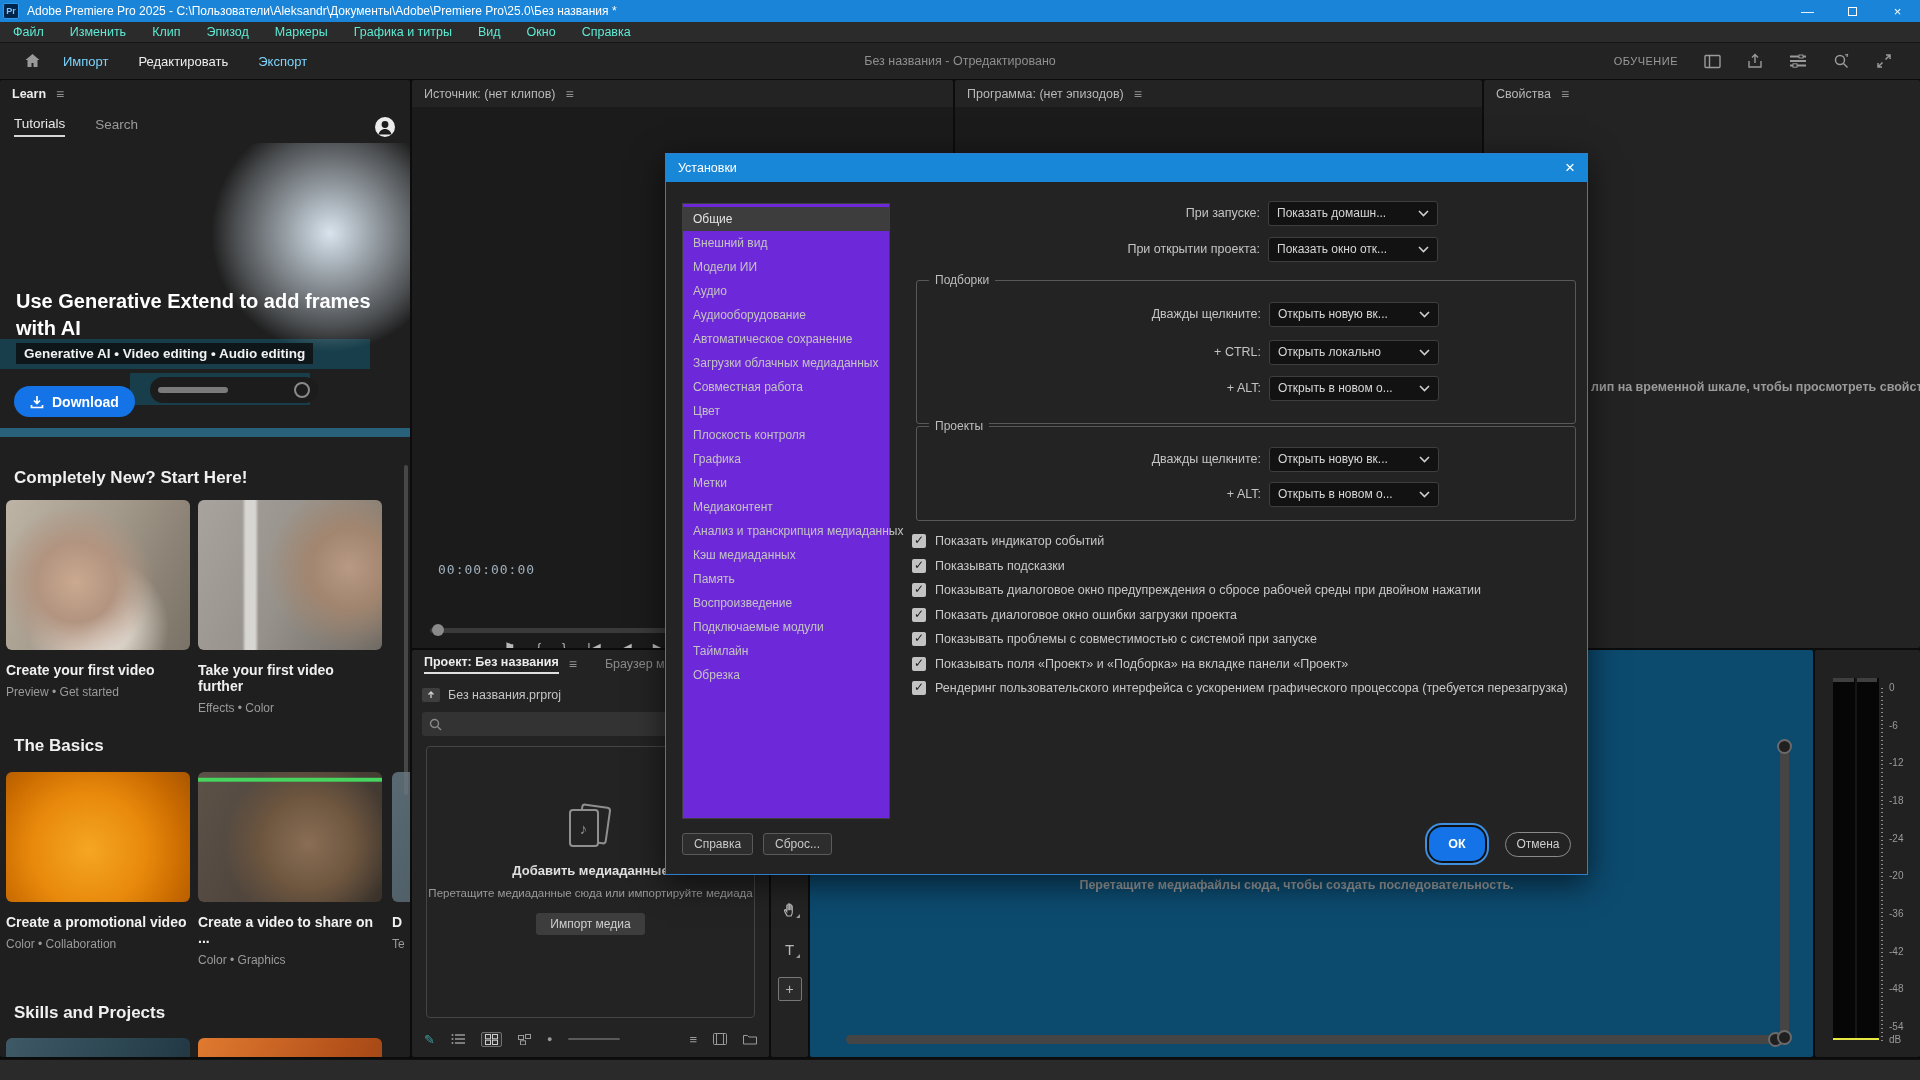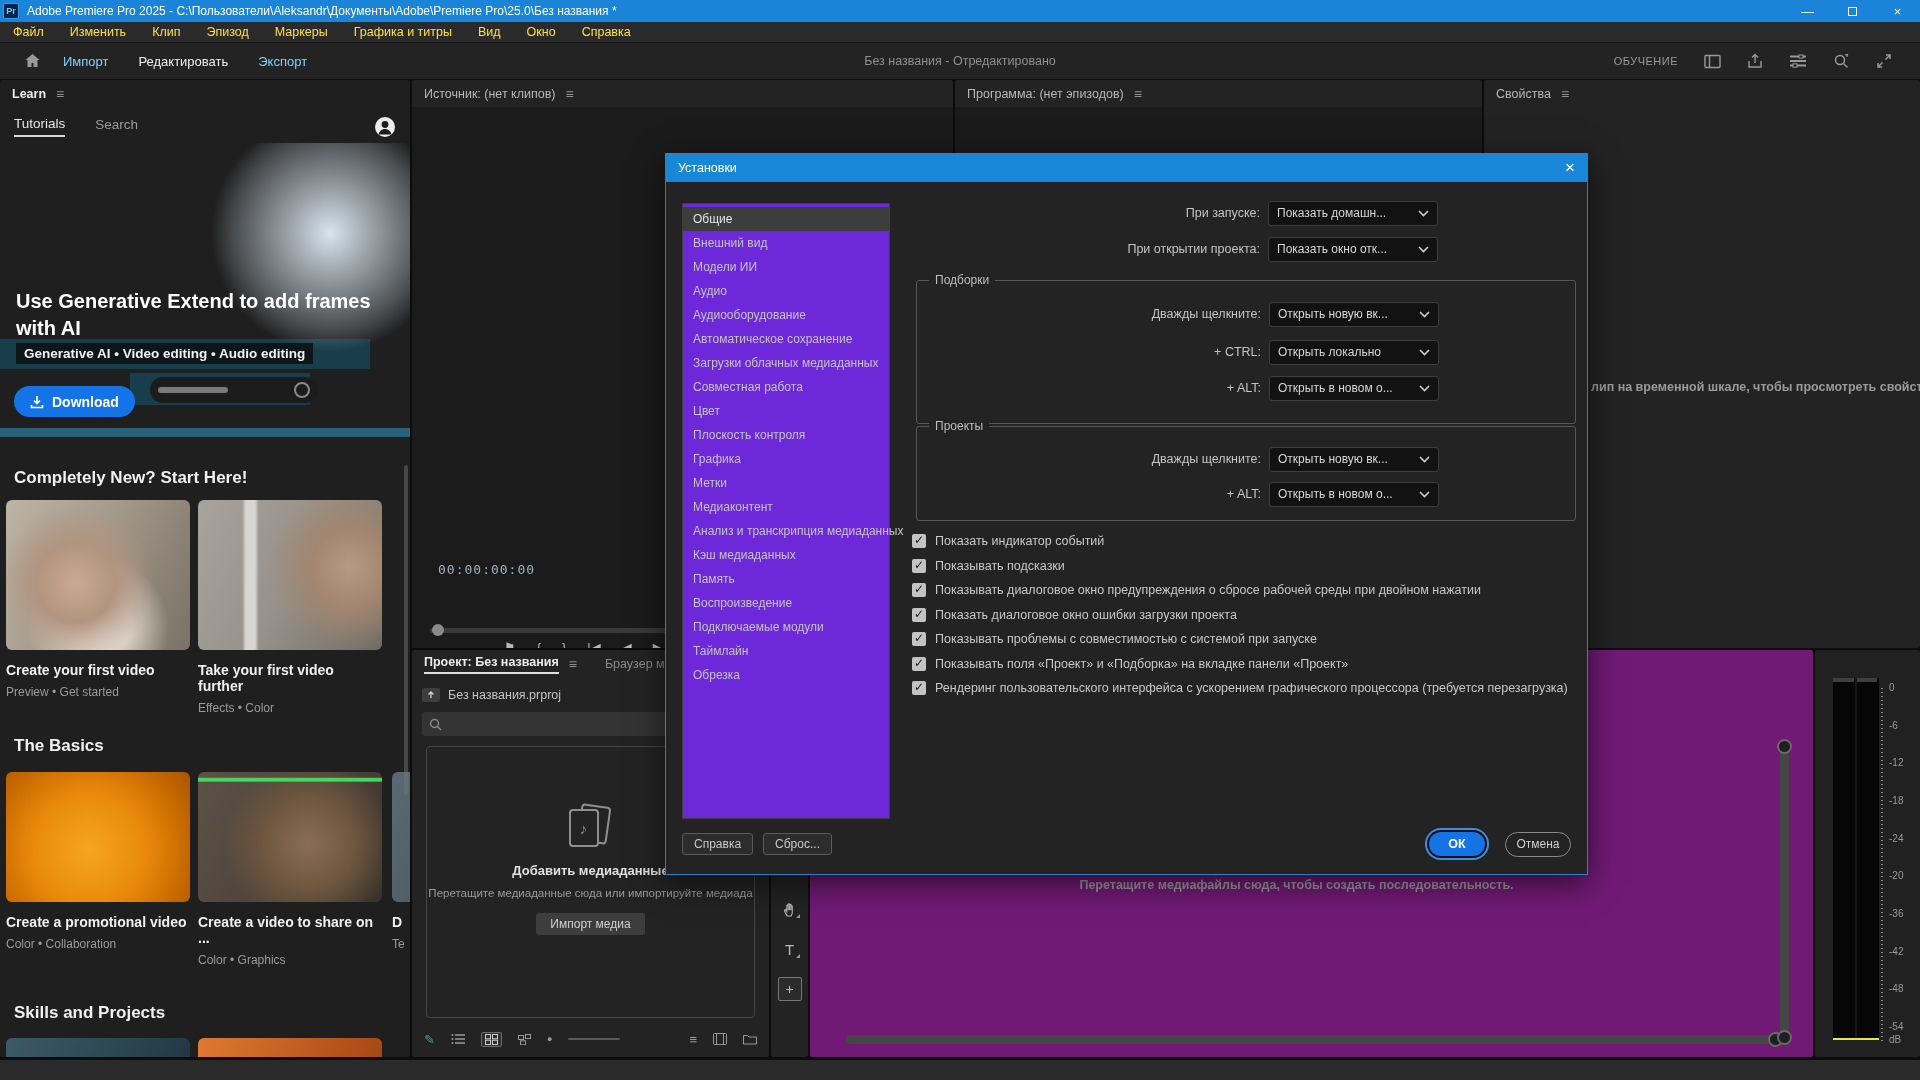--- a/index.html
+++ b/index.html
@@ -8,21 +8,21 @@
        font-family:"Liberation Sans","DejaVu Sans",sans-serif;color:#c8c8c8;font-size:13px}
   
   .titlebar{position:absolute;left:0;top:0;width:1920px;height:22px;background:#1a84d8;
             display:flex;align-items:center;color:#fff;font-size:12px}
   .prlogo{width:16px;height:16px;margin:0 8px 0 3px;background:#00244a;border:1px solid #2e9bf0;
           color:#7ec4ff;font-size:9px;font-weight:bold;display:flex;align-items:center;justify-content:center;border-radius:2px}
   .wincontrols{margin-left:auto;display:flex;height:100%}
   .winbtn{width:45px;height:100%;display:flex;align-items:center;justify-content:center;font-size:13px;color:#fff}
   .winbox{width:9px;height:9px;border:1px solid #fff}
   .menubar{position:absolute;left:0;top:22px;width:1920px;height:21px;background:#2b2b2b;
-           display:flex;align-items:center;font-size:12.5px;color:#fde047;border-bottom:1px solid #151515}
+           display:flex;align-items:center;font-size:12.5px;color:#5eead4;border-bottom:1px solid #151515}
   .menu-item{padding:0 13px;height:100%;display:flex;align-items:center}
   .apptoolbar{position:absolute;left:0;top:43px;width:1920px;height:36px;background:#232323;
               display:flex;align-items:center}
   .home{margin:0 22px 0 24px;display:flex}
   .wstab{margin-right:30px;color:#7dd3fc;font-size:13px}
   .wstab.active{color:#ededed}
   .doc-title{position:absolute;left:0;right:0;text-align:center;color:#8f8f8f;font-size:12.5px;pointer-events:none}
   .tb-right{margin-left:auto;display:flex;align-items:center;gap:26px;padding-right:28px}
   .learn-lbl{color:#9a9a9a;font-size:11px;letter-spacing:.5px}
   .tbicon{display:flex;color:#9a9a9a}
@@ -91,21 +91,21 @@
   .pfoot{position:absolute;left:0;bottom:6px;width:100%;height:24px;display:flex;align-items:center;padding:0 12px;gap:16px;color:#9a9a9a}
   .pfoot .spacer{flex:1}
   .toolact{border:1px solid #6f6f6f;background:#2e2e2e;border-radius:2px;padding:1px 3px}
   .zoomline{width:52px;height:2px;background:#5a5a5a;border-radius:1px}
   
   #tools{left:771px;top:650px;width:37px;height:407px;display:flex;flex-direction:column;align-items:center;gap:16px;padding-top:247px;color:#b8b8b8}
   .ttool{width:24px;height:24px;display:flex;align-items:center;justify-content:center;font-size:14px;position:relative}
   .ttool .fly{position:absolute;right:2px;bottom:3px;width:0;height:0;border-left:4px solid transparent;border-bottom:4px solid #9a9a9a}
   .ttool.sel{border:1px solid #777;border-radius:2px;background:#2b2b2b}
   
-  #timeline{left:810px;top:650px;width:1003px;height:407px;background:#701a75}
+  #timeline{left:810px;top:650px;width:1003px;height:407px;background:#0c4a6e}
   .tl-msg{position:absolute;left:0;right:30px;top:228px;text-align:center;font-size:12.5px;font-weight:bold;color:#9a9a9a}
   .tl-hscroll{position:absolute;left:36px;bottom:13px;width:935px;height:9px;background:#454545;border-radius:5px}
   .tl-hscroll .end{position:absolute;right:-2px;top:-3px;width:15px;height:15px;border:2px solid #6a6a6a;border-radius:50%;background:#202020}
   .tl-vscroll{position:absolute;right:24px;top:92px;width:9px;height:300px;background:#454545;border-radius:5px}
   .tl-vscroll .end{position:absolute;left:-3px;width:15px;height:15px;border:2px solid #6a6a6a;border-radius:50%;background:#202020}
   
   #meters{left:1815px;top:650px;width:105px;height:407px;background:#212121}
   .mbar{position:absolute;left:18px;top:28px;width:46px;height:362px;background:#060606}
   .mbar .cap1,.mbar .cap2{position:absolute;top:0;width:21px;height:4px;background:#3f3f3f}
   .mbar .cap1{left:0}.mbar .cap2{left:23px}
@@ -137,21 +137,21 @@
   .grow{position:absolute;left:0;height:26px;display:flex;align-items:center}
   .glabel{width:352px;text-align:right;padding-right:8px;font-size:12.5px;color:#c4c4c4}
   .cbs{position:absolute;left:246px;top:375px}
   .cbrow{height:24.5px;display:flex;align-items:center;font-size:12.5px;color:#c8c8c8}
   .cbrow.ind{padding-left:22px}
   .cb{width:14px;height:14px;background:#c3c3c3;border-radius:2px;margin-right:9px;position:relative}
   .cb:after{content:"✓";position:absolute;left:2px;top:-1px;font-size:12px;font-weight:bold;color:#191919}
   .dfoot{position:absolute;left:16px;right:16px;top:676px;height:28px;display:flex;align-items:center;gap:10px}
   .dbtn{padding:3px 11px;background:#2d2d2d;border:1px solid #5a5a5a;border-radius:3px;font-size:12px;color:#c8c8c8}
   .dfoot .spacer{flex:1}
-  .okbtn{width:56px;height:24px;background:#1473e6;border-radius:13px;color:#fff;font-weight:bold;font-size:12.5px;
+  .okbtn{width:56px;height:34px;background:#1473e6;border-radius:13px;color:#fff;font-weight:bold;font-size:12.5px;
          display:flex;align-items:center;justify-content:center;box-shadow:0 0 0 2px #101010,0 0 0 4px #3f8fe0;margin-right:10px}
   .cancelbtn{width:66px;height:25px;border:1.5px solid #8a8a8a;border-radius:13px;color:#cfcfcf;font-size:12px;
          display:flex;align-items:center;justify-content:center}
   svg{display:block}
 </style>
 </head>
 <body>
 
 <div id="app">
 

